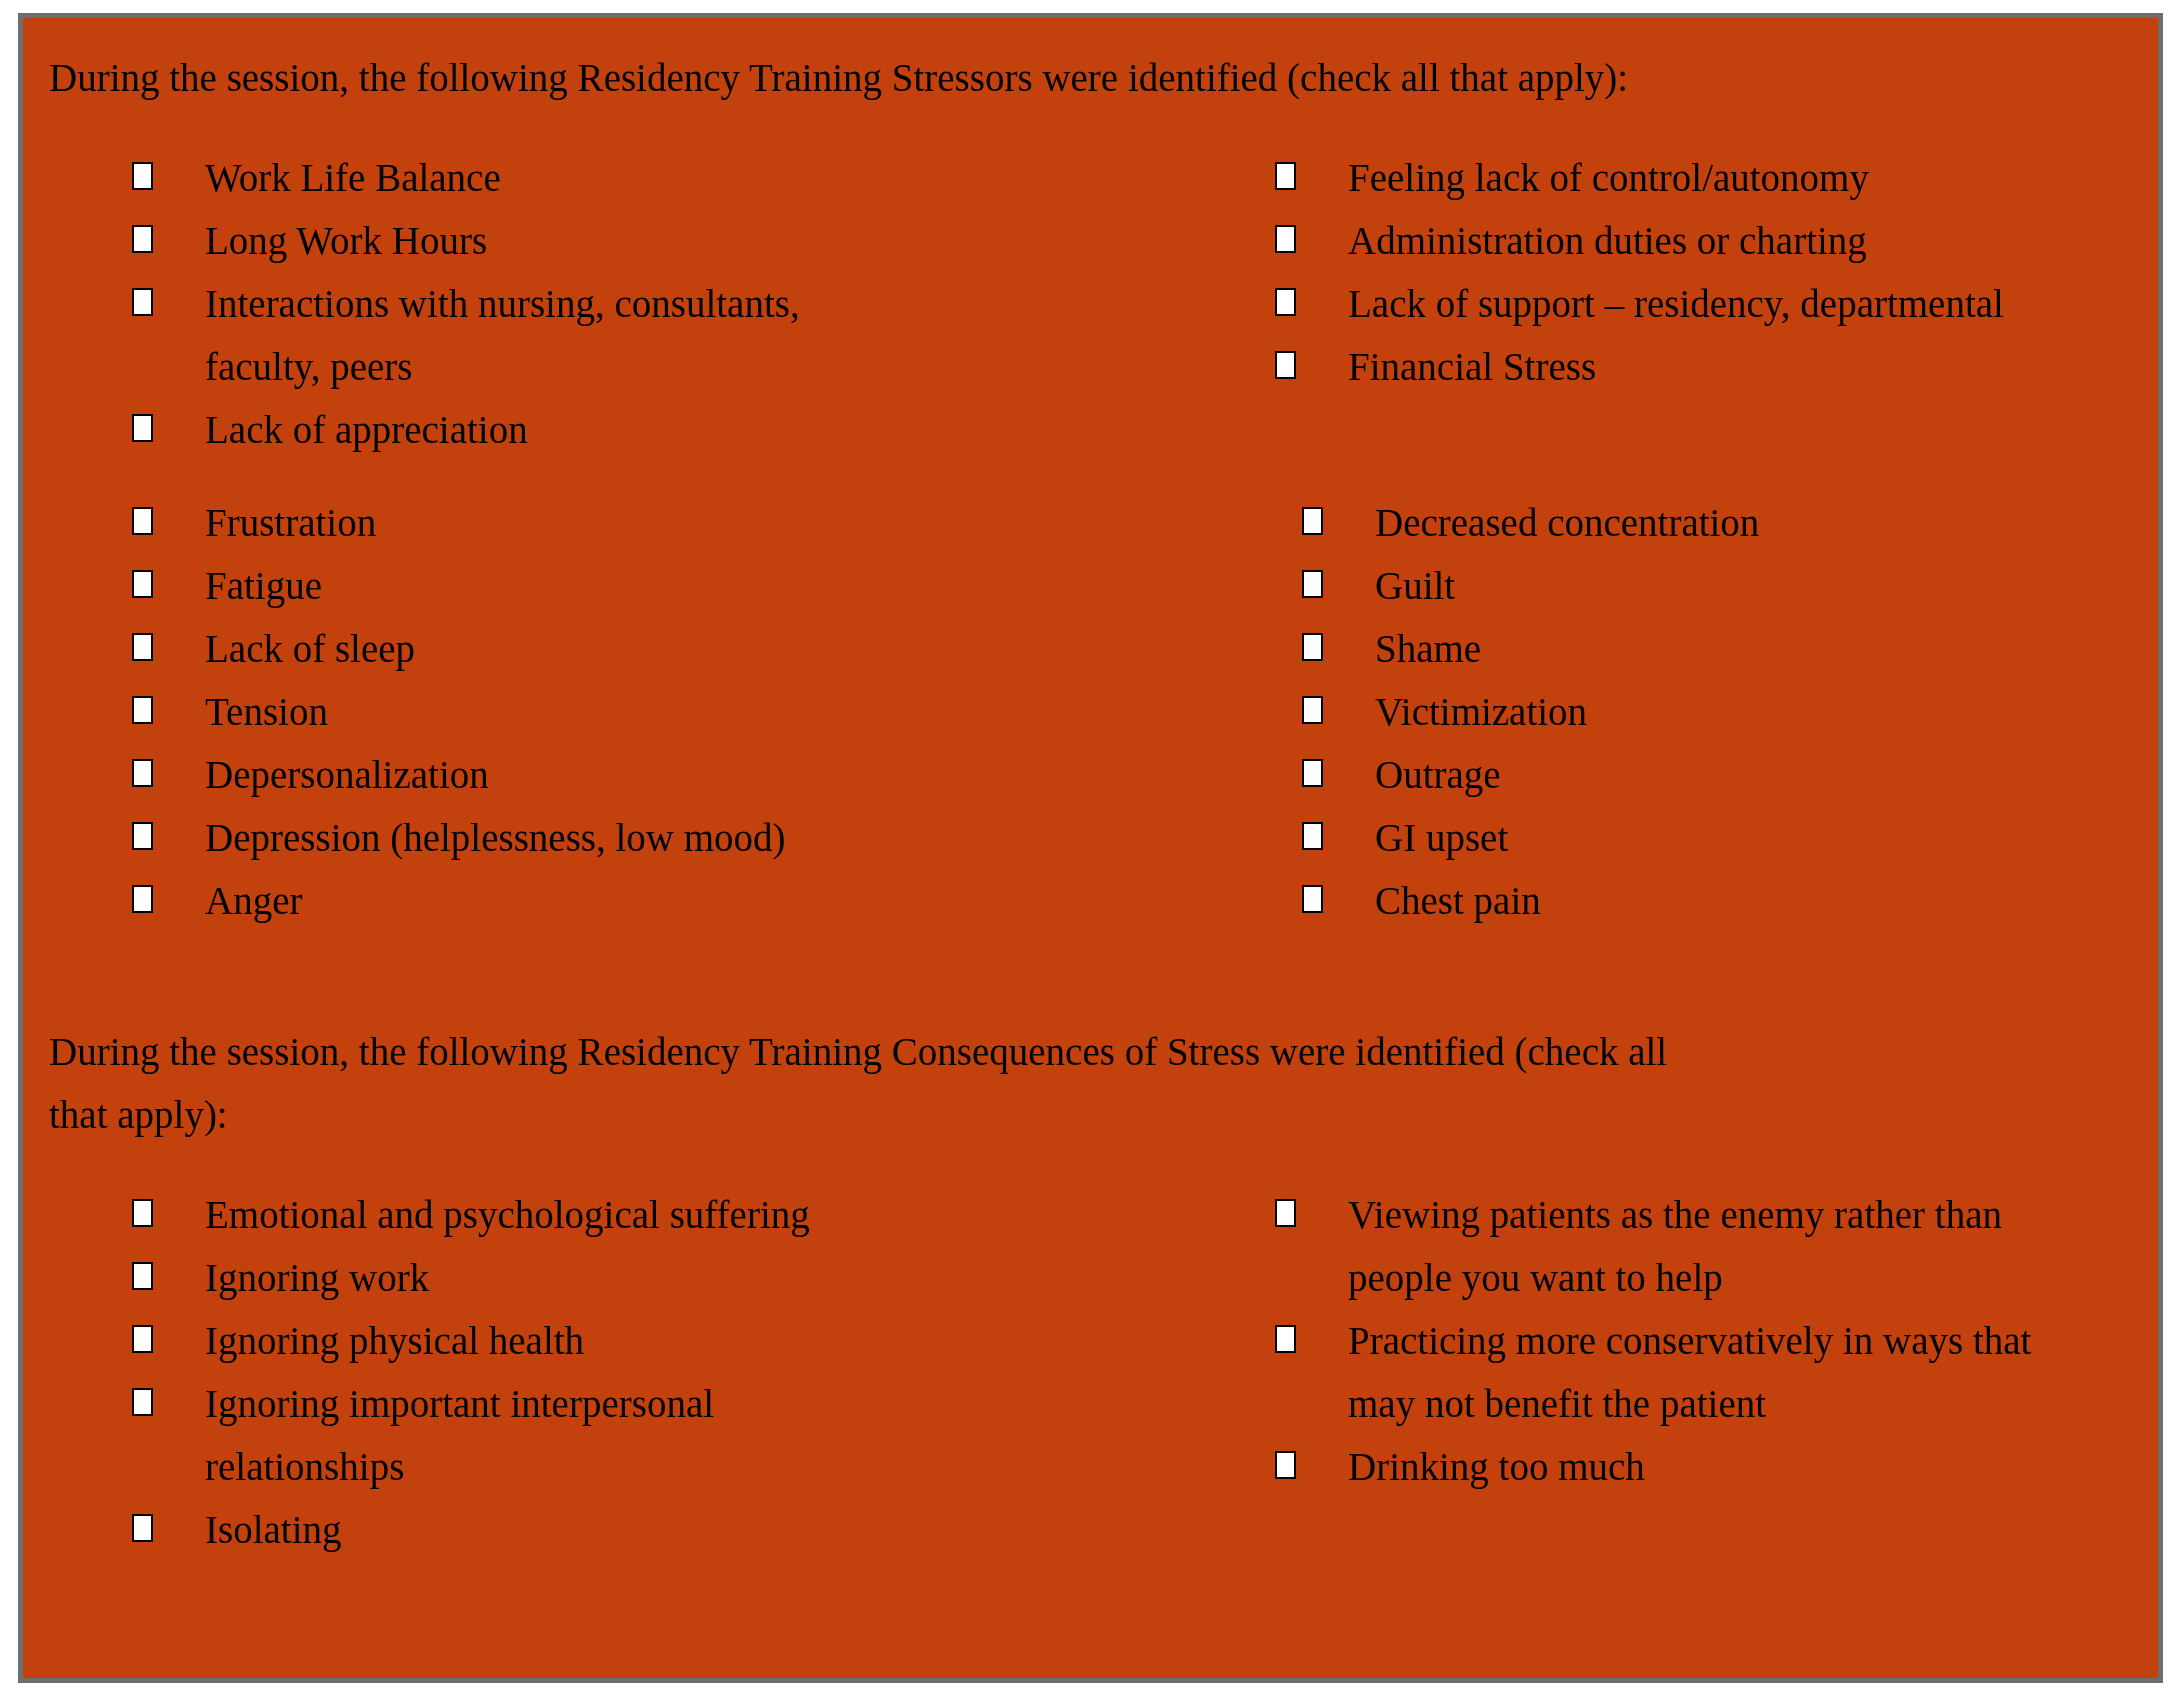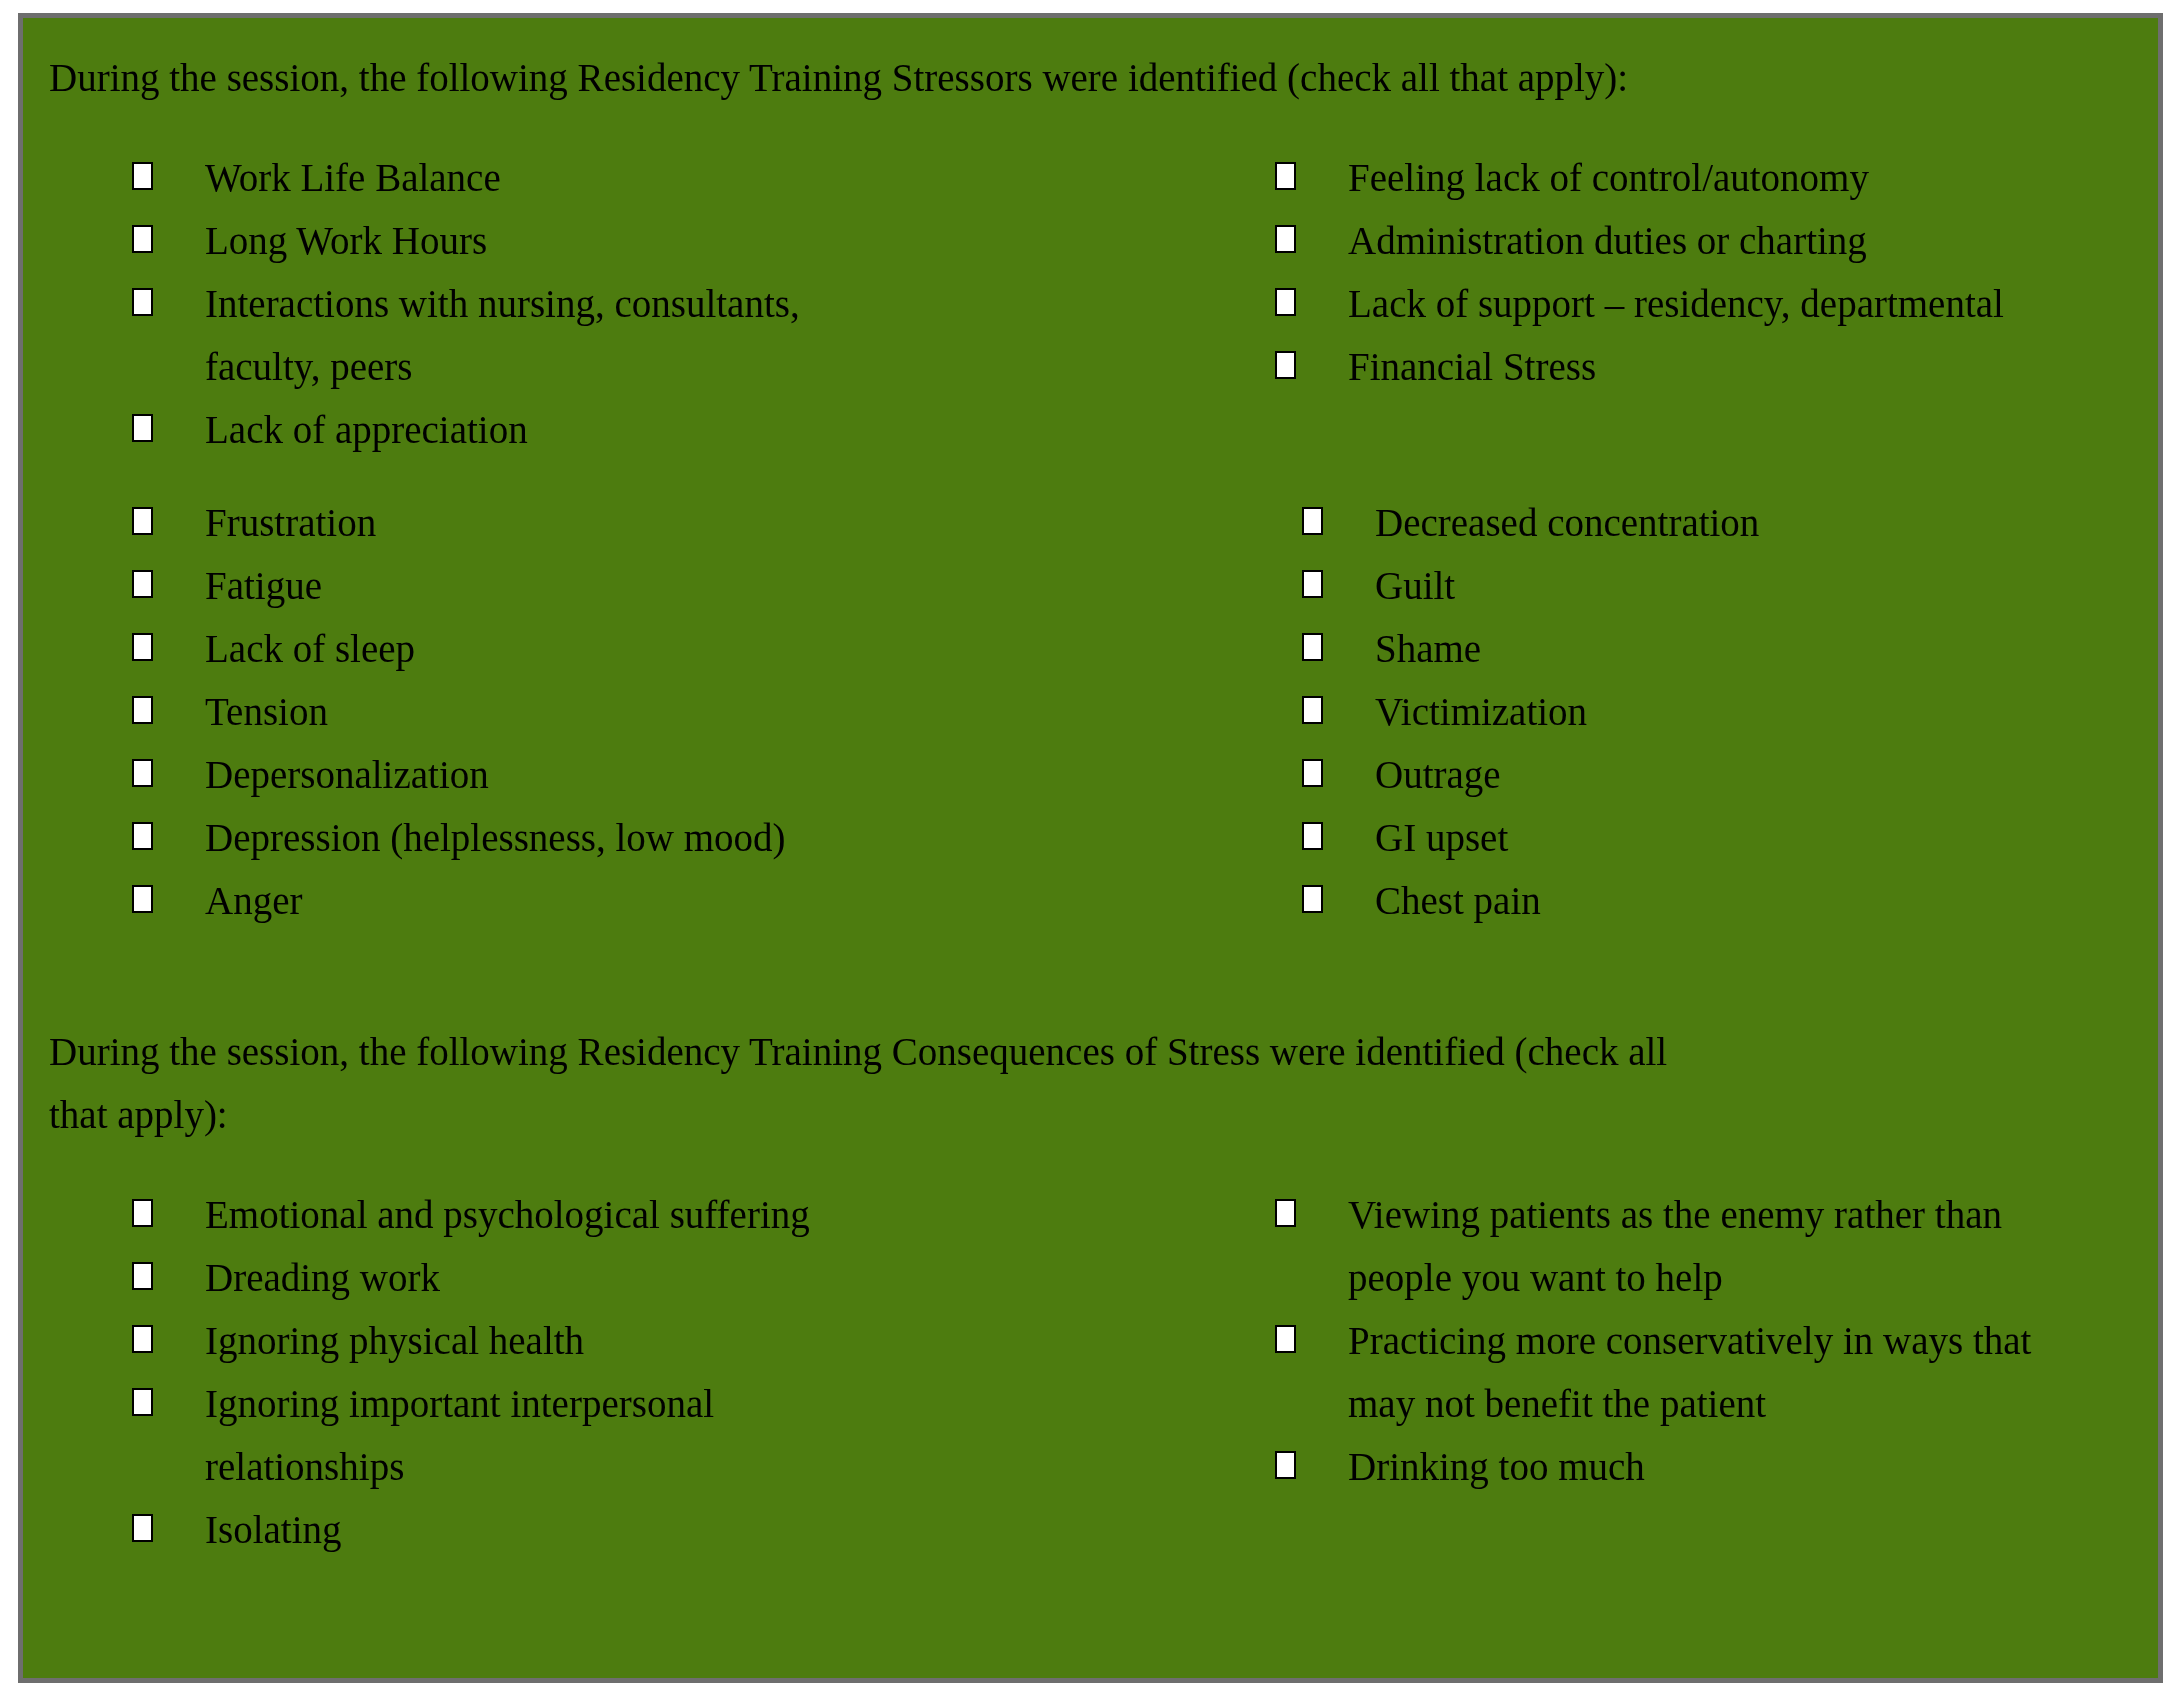--- a/index.html
+++ b/index.html
@@ -17,21 +17,21 @@
     overflow: hidden;
   }
   .frame {
     position: absolute;
     left: 18px;
     top: 13px;
     width: 2145px;
     height: 1670px;
     box-sizing: border-box;
     border: 5.9px solid #6e6e6e;
-    background: #4d7c0f;
+    background: #c2410c;
     padding: 28px 26px 11.7px 26px;
     font-family: Liberation Serif, serif;
   }
   .heading {
     line-height: 63px;
     white-space: pre-line;
   }
   .heading em {
     font-style: italic;
   }
@@ -191,21 +191,21 @@
 that apply):</div>
 
   <div class="list list-3">
     <div class="col col-left">
       <div class="item">
         <span class="box"></span>
         <span class="label">Emotional and psychological suffering</span>
       </div>
       <div class="item">
         <span class="box"></span>
-        <span class="label">Dreading work</span>
+        <span class="label">Ignoring work</span>
       </div>
       <div class="item">
         <span class="box"></span>
         <span class="label">Ignoring physical health</span>
       </div>
       <div class="item">
         <span class="box"></span>
         <span class="label">Ignoring important interpersonal
 relationships</span>
       </div>

